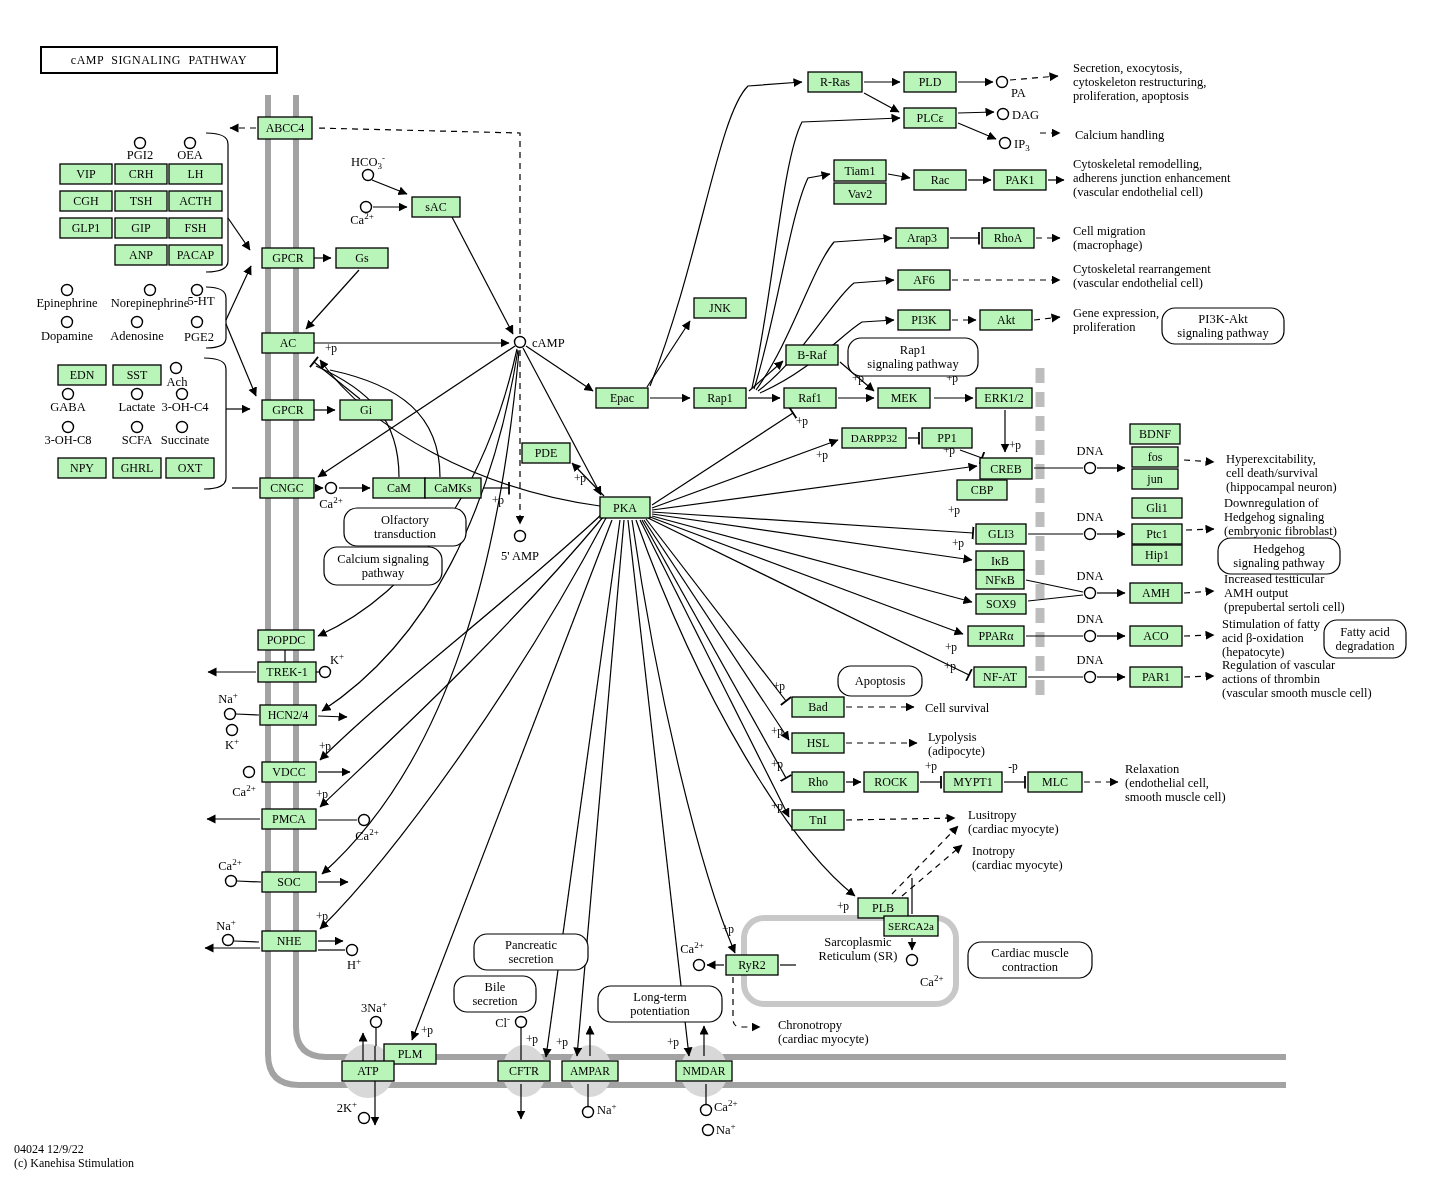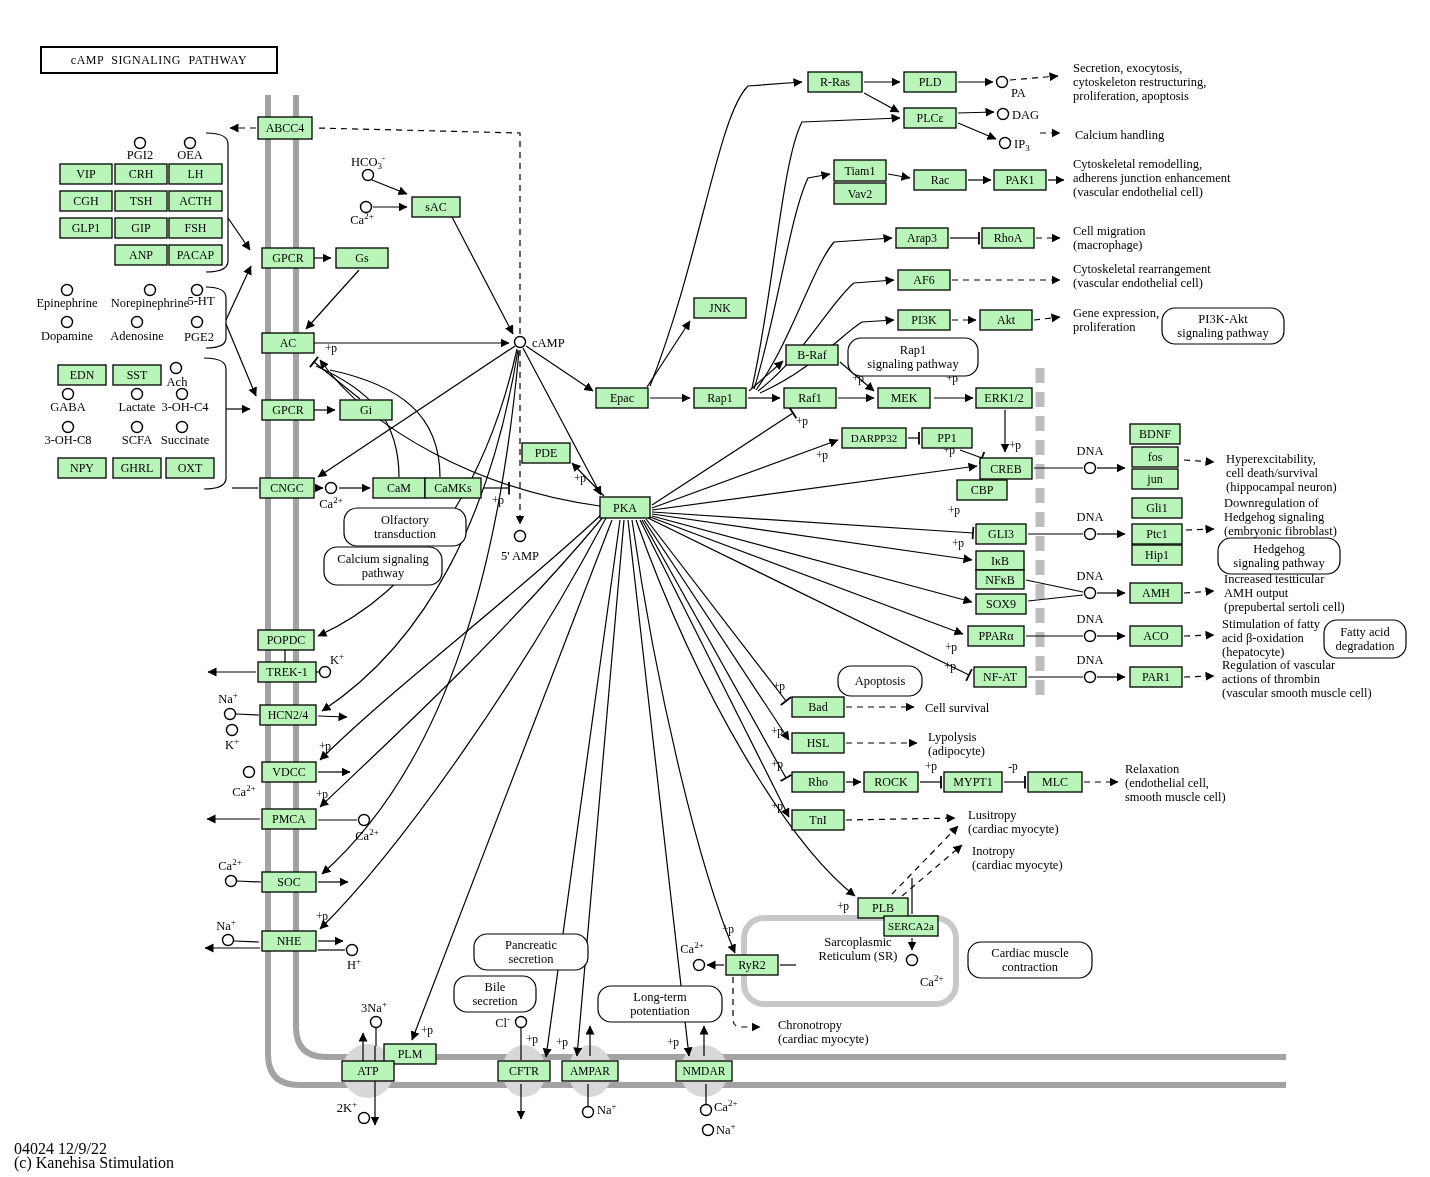--- a/index.html
+++ b/index.html
@@ -2,21 +2,21 @@
 <html><head>
 <meta charset="utf-8">
 <style>
   html,body{margin:0;padding:0;background:#fff;}
   .canvas{position:relative;width:1430px;height:1177px;background:#fff;outline:1px solid #000;
           font-family:"Liberation Serif","DejaVu Serif",serif;overflow:hidden;}
   #diagram{position:absolute;left:0;top:0;}
   .title-box{position:absolute;left:40px;top:46px;width:234px;height:24px;border:2px solid #000;
              background:#fff;display:flex;align-items:center;justify-content:center;
              font-size:12px;letter-spacing:.5px;word-spacing:4px;z-index:5;}
-  .footer{position:absolute;left:14px;top:1142px;font-size:16px;line-height:14px;z-index:5;}
+  .footer{position:absolute;left:14px;top:1142px;font-size:12px;line-height:14px;z-index:5;}
   svg text{fill:#000;font-family:"Liberation Serif","DejaVu Serif",serif;}
 </style>
 </head>
 <body>
 
 <div class="canvas">
   <div class="title-box">cAMP SIGNALING PATHWAY</div>
   <svg id="diagram" width="1430" height="1177" viewBox="0 0 1430 1177">
       <defs>
         <marker id="arr" markerWidth="10" markerHeight="10" refX="8.5" refY="4.5" orient="auto" markerUnits="userSpaceOnUse">

